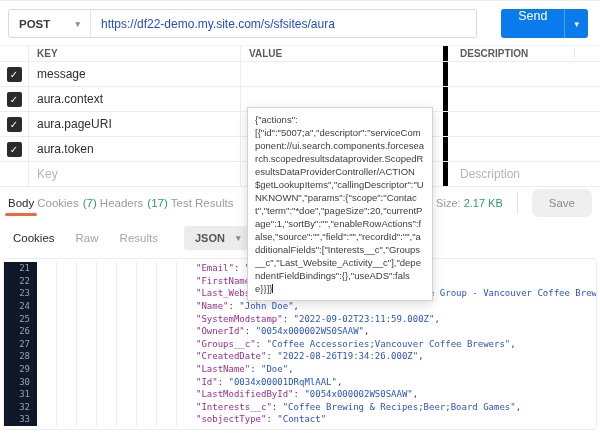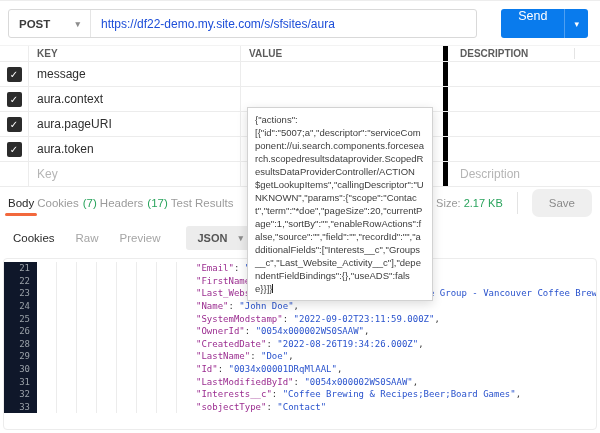--- a/index.html
+++ b/index.html
@@ -184,21 +184,21 @@
     </span>
     <span class="meta-divider"></span>
     <button class="save-btn">Save</button>
   </div>
 </div>
 
 <div class="view-row">
   <div class="views" id="view-modes">
       <span class="view active">Cookies</span>
       <span class="view">Raw</span>
-      <span class="view">Preview</span>
+      <span class="view">Results</span>
     </div>
   <div class="format-select">
     <span>JSON</span>
     <span class="caret">▾</span>
   </div>
   <button class="wrap-btn">
     <svg width="17" height="15" viewBox="0 0 17 15">
       <g fill="none" stroke="#f2683c" stroke-width="1.7" stroke-linecap="round">
         <path d="M2 3.5 H15"></path>
         <path d="M2 11.5 H7"></path>
@@ -234,20 +234,25 @@
       <span class="ln">25</span>
       <span class="ind"></span>
       <span class="code-text"><span class="k">"SystemModstamp"</span><span>: </span><span class="v">"2022-09-02T23:11:59.000Z"</span><span>,</span></span>
     </div>
     <div class="code-line">
       <span class="ln">26</span>
       <span class="ind"></span>
       <span class="code-text"><span class="k">"OwnerId"</span><span>: </span><span class="v">"0054x000002WS0SAAW"</span><span>,</span></span>
     </div>
     <div class="code-line">
+      <span class="ln">27</span>
+      <span class="ind"></span>
+      <span class="code-text"><span class="k">"Groups__c"</span><span>: </span><span class="v">"Coffee Accessories;Vancouver Coffee Brewers"</span><span>,</span></span>
+    </div>
+    <div class="code-line">
       <span class="ln">28</span>
       <span class="ind"></span>
       <span class="code-text"><span class="k">"CreatedDate"</span><span>: </span><span class="v">"2022-08-26T19:34:26.000Z"</span><span>,</span></span>
     </div>
     <div class="code-line">
       <span class="ln">29</span>
       <span class="ind"></span>
       <span class="code-text"><span class="k">"LastName"</span><span>: </span><span class="v">"Doe"</span><span>,</span></span>
     </div>
     <div class="code-line">

